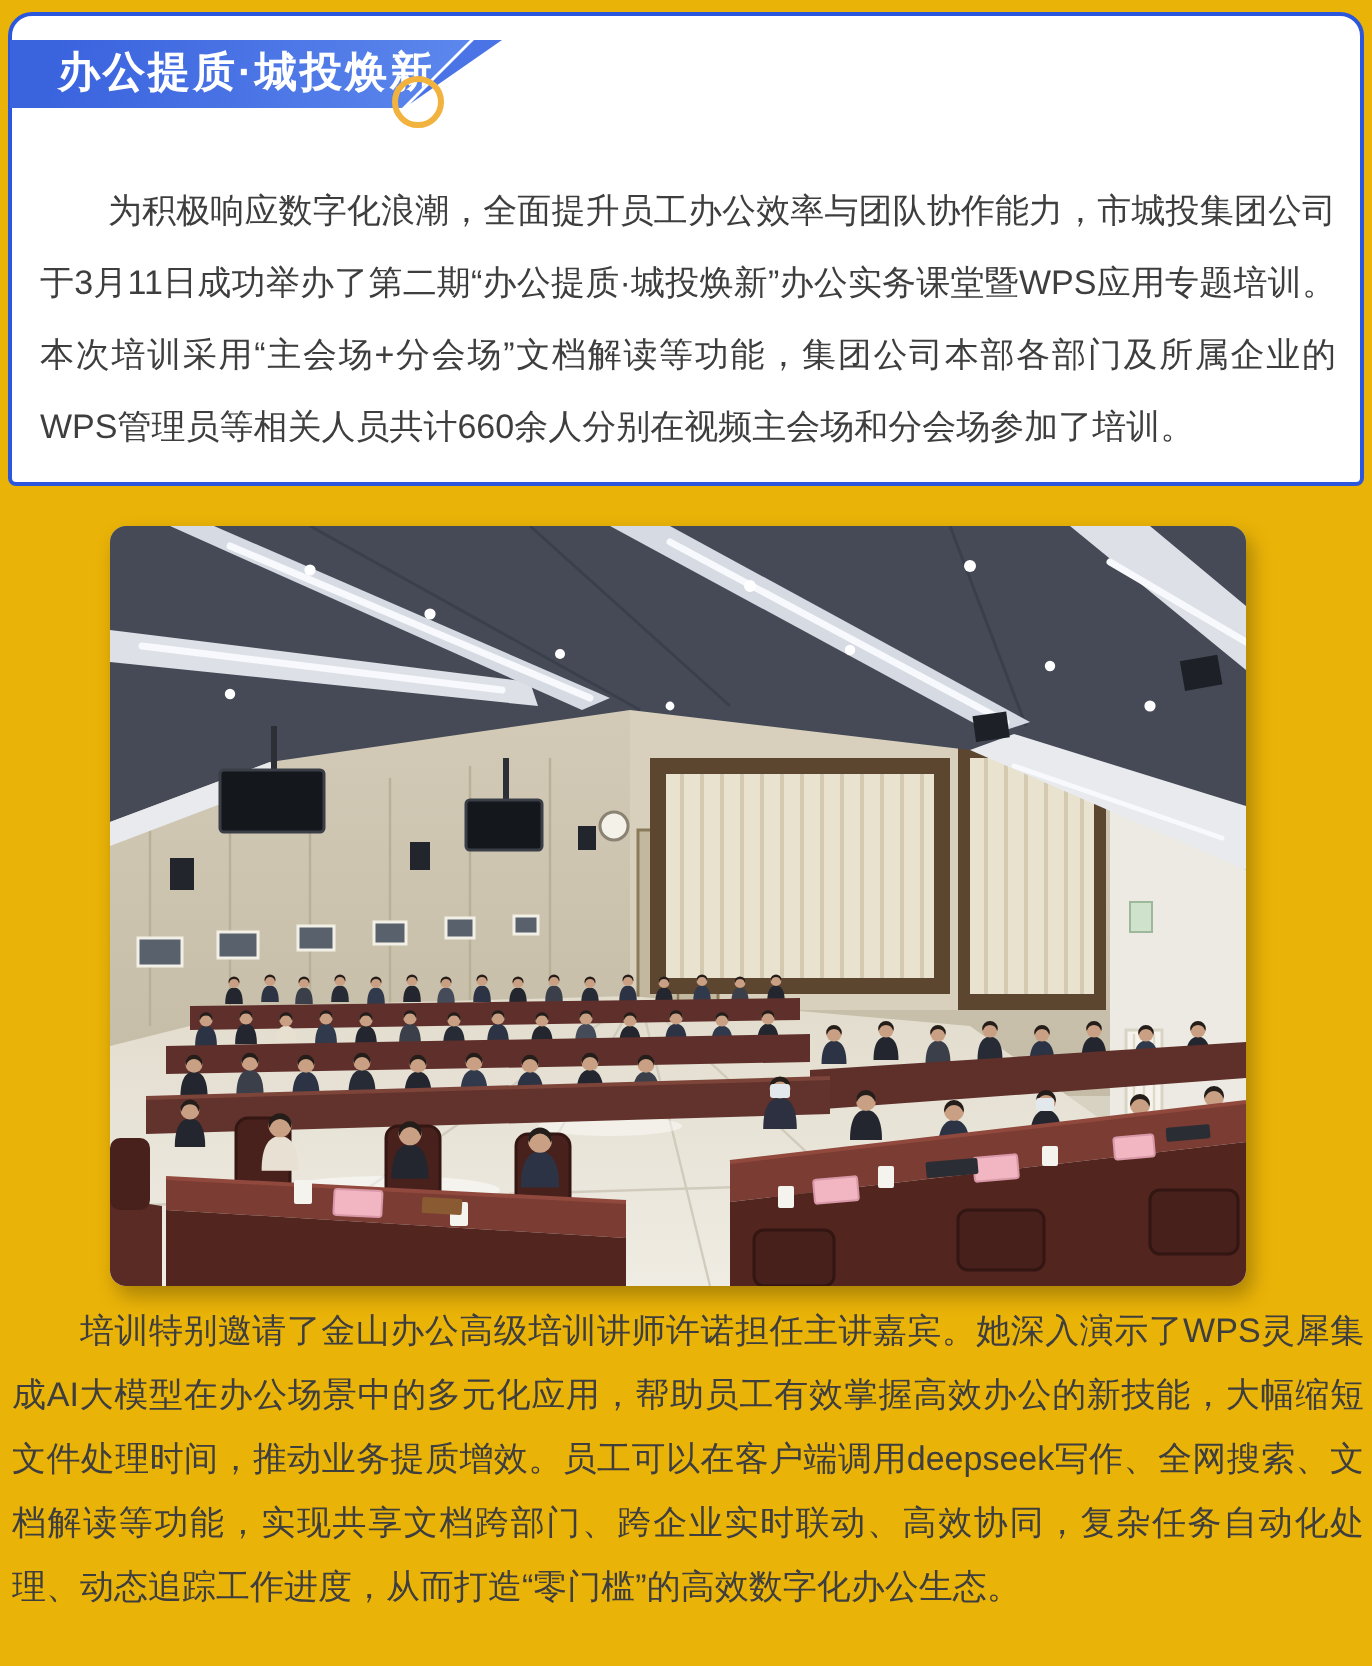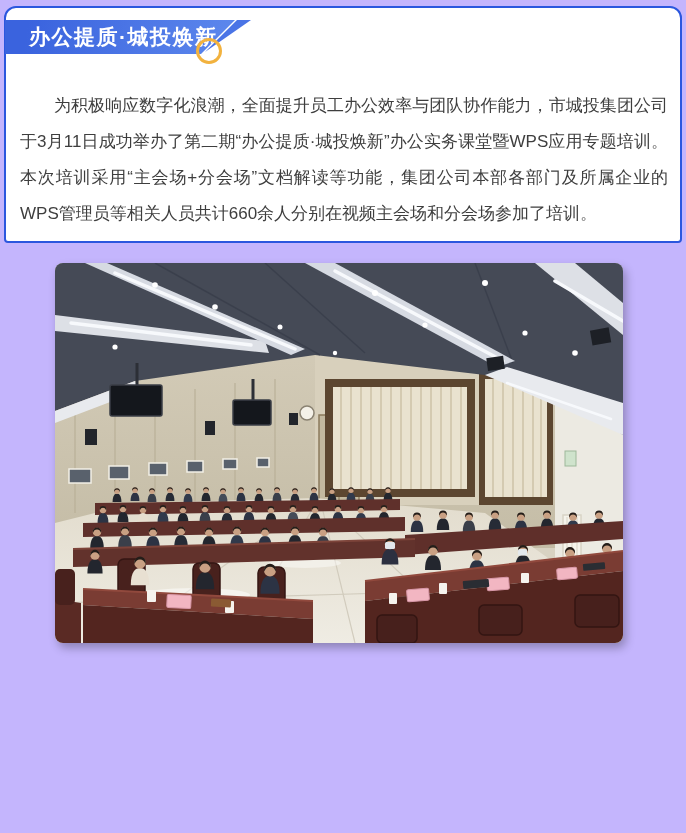--- a/index.html
+++ b/index.html
@@ -1,17 +1,17 @@
 <!DOCTYPE html>
 <html lang="zh"><head>
 <meta charset="utf-8">
 <style>
   html,body{margin:0;padding:0;background:#ffffff;}
   body{width:686px;height:833px;overflow:hidden;font-family:"Liberation Sans","DejaVu Sans",sans-serif;}
-  .page{position:relative;width:686px;height:833px;background:#c4b5fd;}
+  .page{position:relative;width:686px;height:833px;background:#eab308;}
 
   
   .intro-box{
     position:absolute;left:4px;top:6px;width:678px;height:237px;
     box-sizing:border-box;border:2px solid #2b57de;
     border-radius:12px 12px 4px 4px;background:#ffffff;
   }
 
   
   .banner-wrap{position:absolute;left:5px;top:20px;width:270px;height:50px;z-index:3;}
@@ -299,14 +299,15 @@
 
         <g fill="#47201c" stroke="#331512" stroke-width="1.5">
           <rect x="322" y="352" width="40" height="28" rx="5"></rect>
           <rect x="424" y="342" width="43" height="30" rx="5"></rect>
           <rect x="520" y="332" width="44" height="32" rx="5"></rect>
         </g>
       </g>
     </svg>
   </figure>
 
+  <p class="para para-2">培训特别邀请了金山办公高级培训讲师许诺担任主讲嘉宾。她深入演示了WPS灵犀集成AI大模型在办公场景中的多元化应用，帮助员工有效掌握高效办公的新技能，大幅缩短文件处理时间，推动业务提质增效。员工可以在客户端调用deepseek写作、全网搜索、文档解读等功能，实现共享文档跨部门、跨企业实时联动、高效协同，复杂任务自动化处理、动态追踪工作进度，从而打造“零门槛”的高效数字化办公生态。</p>
 
 </div>
 
 </body></html>

